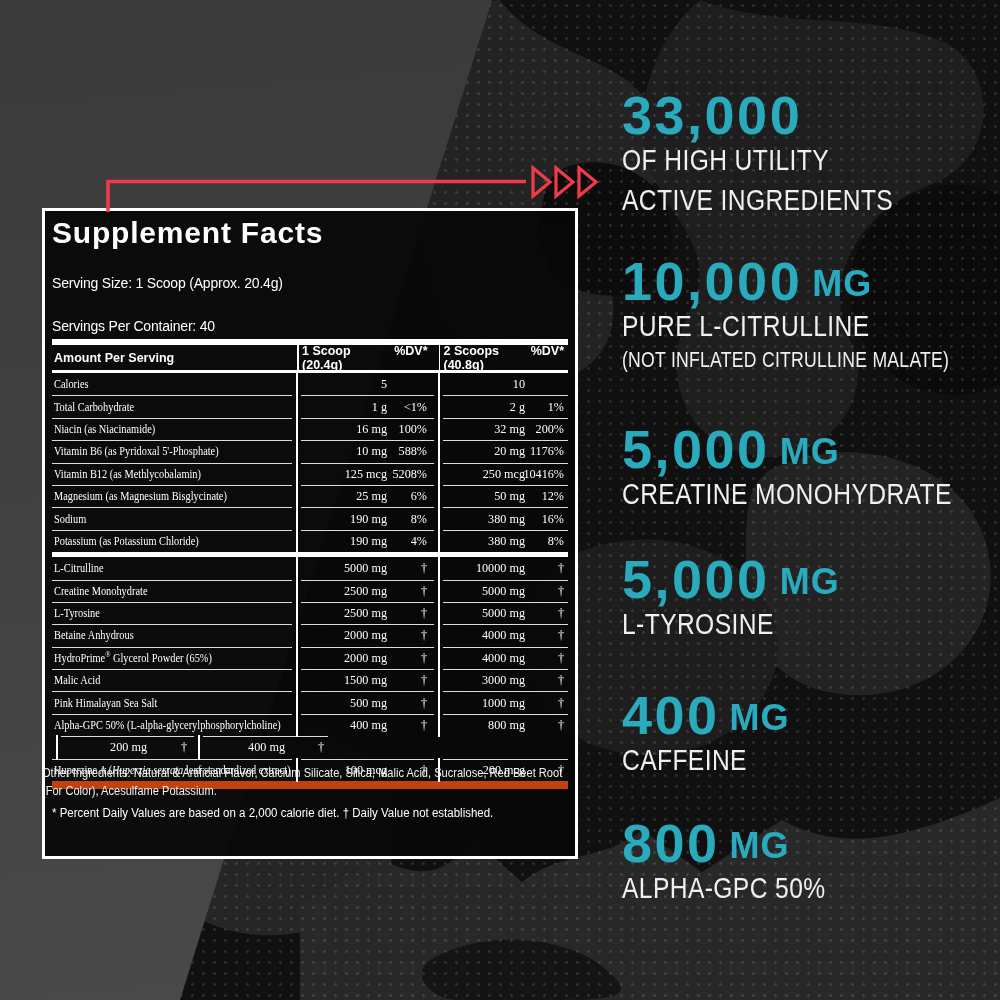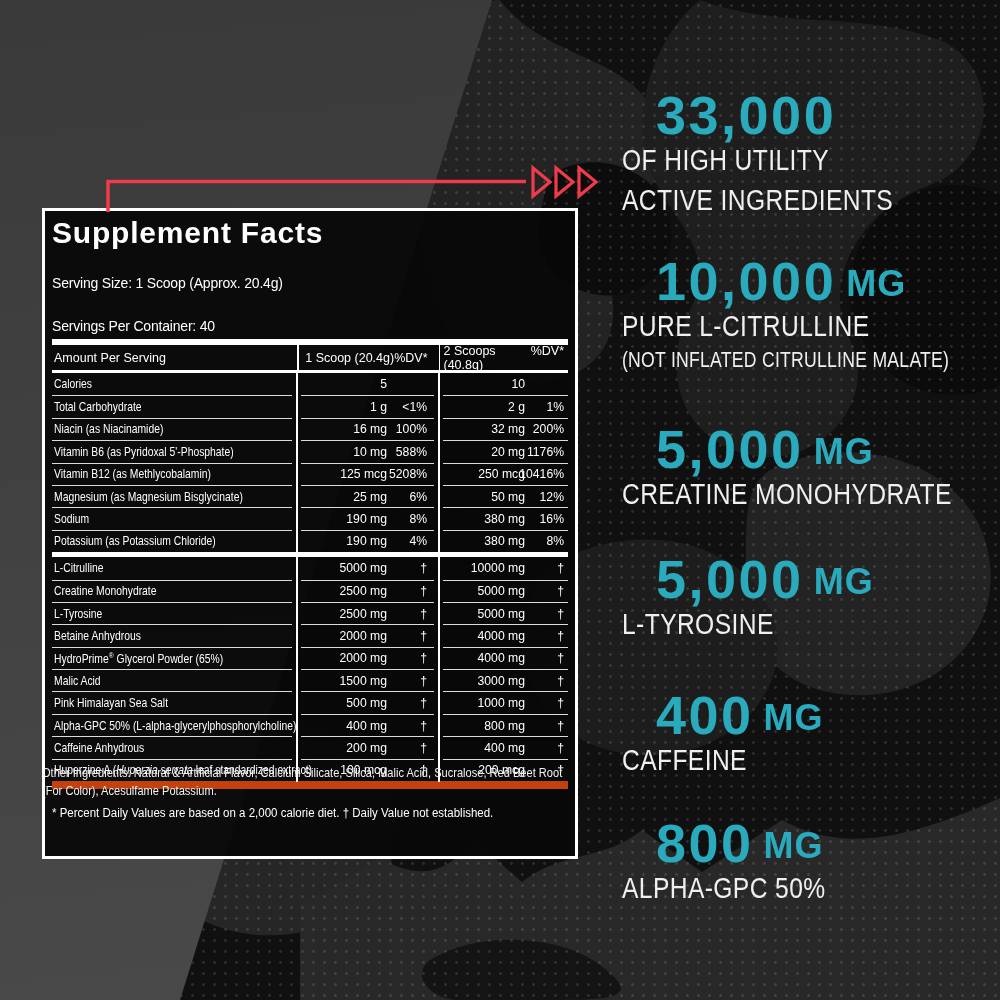--- a/index.html
+++ b/index.html
@@ -34,23 +34,23 @@
     overflow:hidden;
   }
   .p-title{
     font-size:30px;font-weight:bold;letter-spacing:0.8px;line-height:32px;
     white-space:nowrap;
   }
   .p-serving{font-size:14px;line-height:18px;letter-spacing:-0.2px;margin-top:25px;}
   .bar6{height:6px;background:#ffffff;margin-top:4px;}
   .thead{
     display:flex;align-items:center;height:25px;border-bottom:3px solid #ffffff;
-    font-weight:normal;font-size:12.5px;
-  }
-  .trow{display:flex;height:22.4px;font-size:12.2px;}
+    font-weight:bold;font-size:12.5px;
+  }
+  .trow{display:flex;height:22.4px;font-size:12.2px;font-family:Liberation Serif, serif;}
   .trow .cell{height:100%;display:flex;align-items:center;box-sizing:border-box;}
   .trow:not(.first) .cell{border-top:1px solid #dcdcdc;}
   .cname{width:240px;padding-left:2px;overflow:visible;}
   .cnd{display:inline-block;transform:scaleX(0.85);transform-origin:left center;white-space:nowrap;}
   .cnd sup{font-size:8px;}
   .gap{width:9px;position:relative;height:100%;flex:0 0 9px;}
   .gap::after{content:'';position:absolute;left:4px;top:-1px;bottom:-1px;width:1.5px;background:#ffffff;}
   .camt{width:86px;justify-content:flex-end;text-align:right;}
   .cdv{width:47px;justify-content:flex-end;padding-right:7px;text-align:right;}
   .camt2{width:82px;justify-content:flex-end;text-align:right;}
@@ -69,21 +69,21 @@
   .other-ing{
     position:absolute;left:42px;top:764px;width:640px;z-index:5;
     color:#f2f2f2;font-size:13.2px;line-height:17.5px;
     transform:scaleX(0.84);transform-origin:left top;
   }
 
   
   .callouts{position:absolute;left:622px;top:0;width:370px;height:1000px;z-index:4;}
   .callout{position:absolute;left:0;color:#efefef;}
   .amt{line-height:50px;height:50px;display:flex;align-items:flex-end;color:#29ABBD;}
-  .num{font-size:54px;font-weight:bold;letter-spacing:2.5px;line-height:50px;margin-left:34px;}
+  .num{font-size:54px;font-weight:bold;letter-spacing:2.5px;line-height:50px;}
   .unit{font-size:36px;font-weight:bold;letter-spacing:1px;margin-left:10px;line-height:44px;}
   .cline{
     font-size:30px;line-height:40px;color:#f0f0f0;font-weight:400;
     transform:scaleX(0.82);transform-origin:left center;white-space:nowrap;letter-spacing:0.5px;
   }
   .csub{
     font-size:21.5px;line-height:29px;color:#f0f0f0;
     transform:scaleX(0.82);transform-origin:left center;white-space:nowrap;letter-spacing:0.3px;
   }
 </style>
@@ -306,23 +306,20 @@
           <span class="cnd">Alpha-GPC 50% (L-alpha-glycerylphosphorylcholine)</span>
         </div>
         <div class="gap"></div>
         <div class="cell camt">400 mg</div>
         <div class="cell cdv">†</div>
         <div class="gap"></div>
         <div class="cell camt2">800 mg</div>
         <div class="cell cdv2">†</div>
       </div>
       <div class="trow">
-        <div class="cell cname">
-          <span class="cnd">Caffeine Anhydrous</span>
-        </div>
         <div class="gap"></div>
         <div class="cell camt">200 mg</div>
         <div class="cell cdv">†</div>
         <div class="gap"></div>
         <div class="cell camt2">400 mg</div>
         <div class="cell cdv2">†</div>
       </div>
       <div class="trow">
         <div class="cell cname">
           <span class="cnd"><span>Huperzine A (</span><span style="font-style: italic;">Huperzia serrata</span><span> leaf standardized extract)</span></span>

